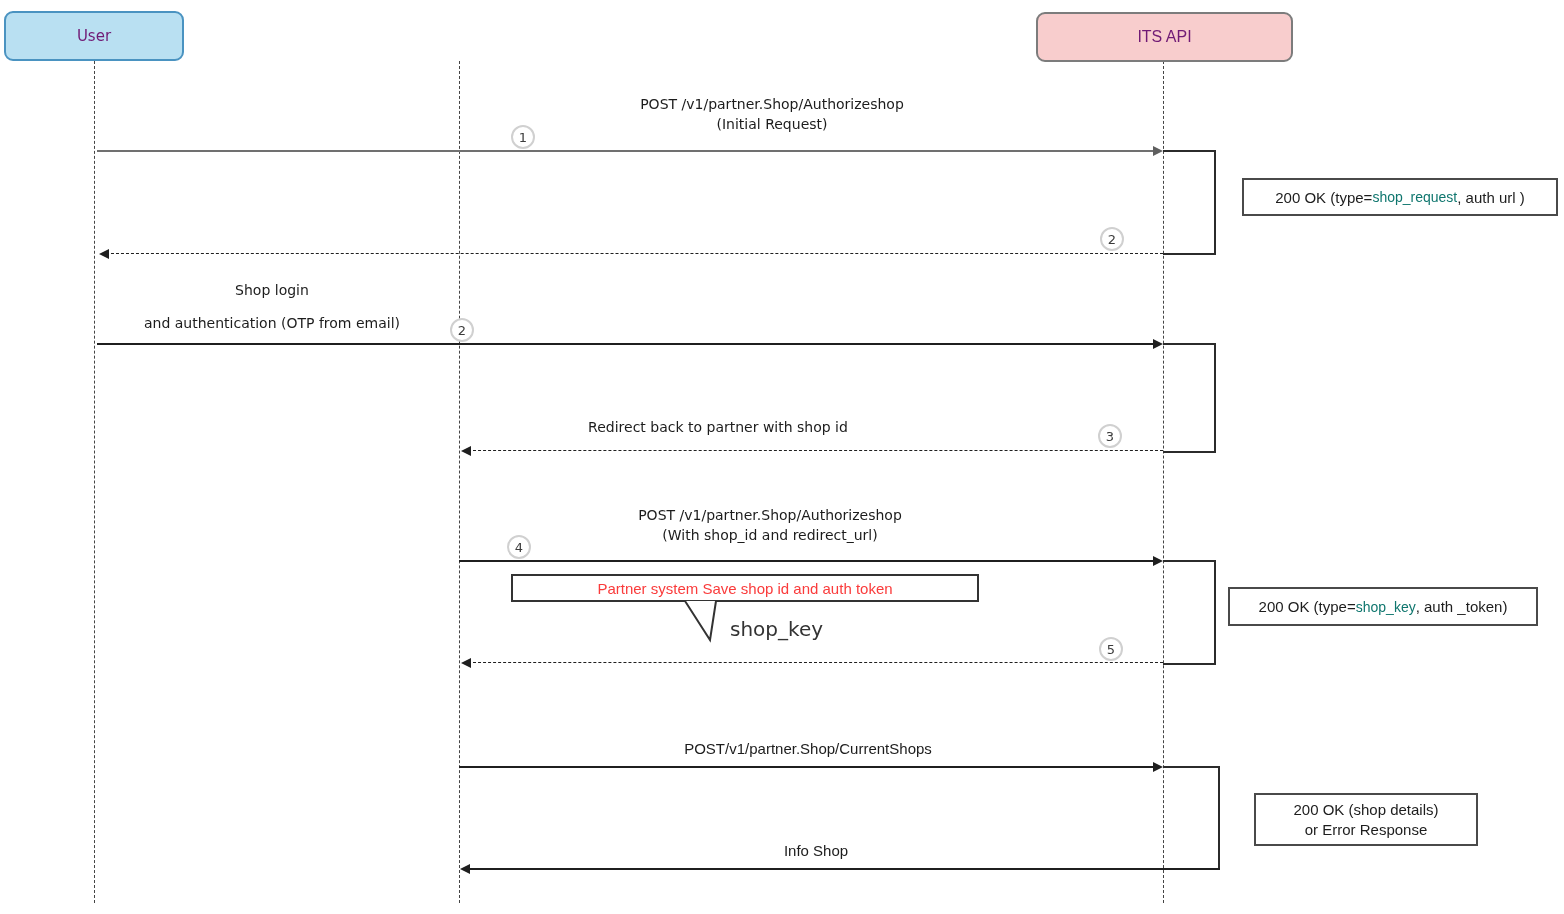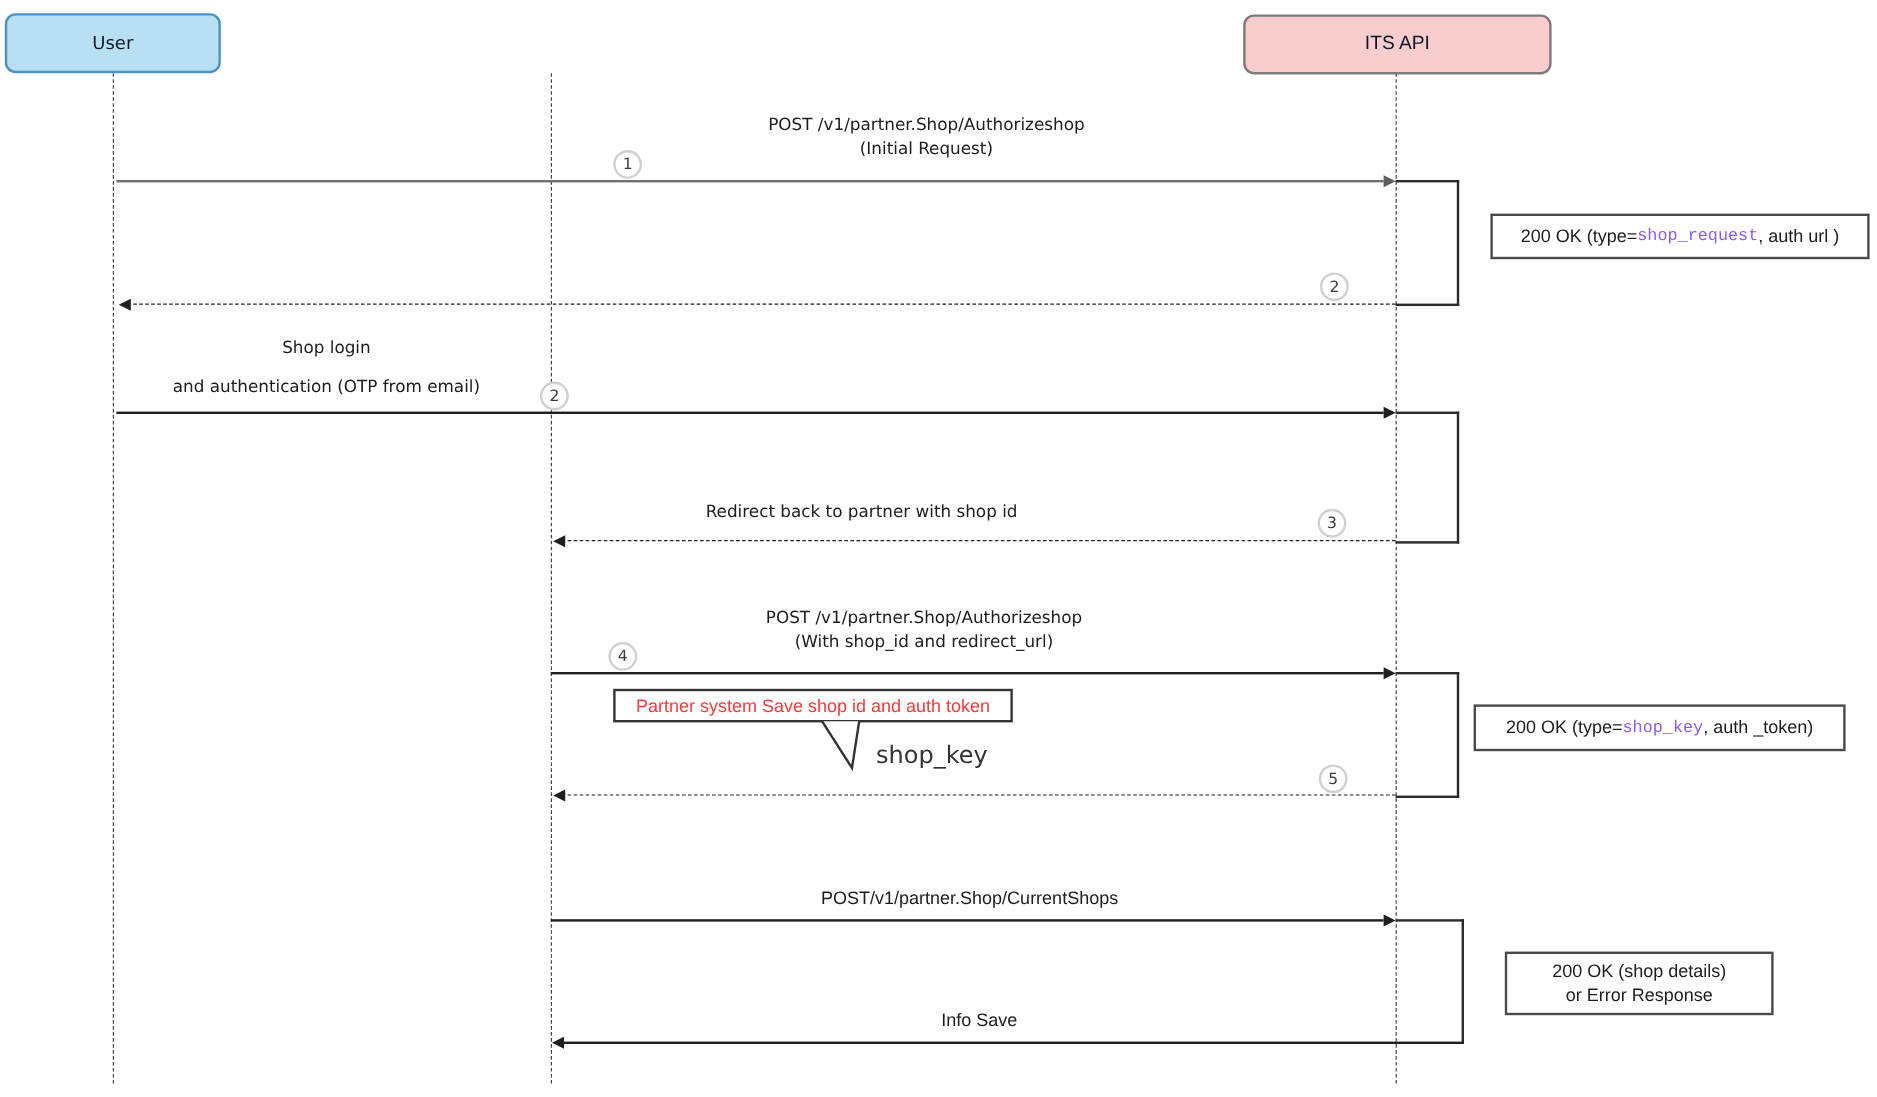--- a/index.html
+++ b/index.html
@@ -3,21 +3,21 @@
 <meta charset="utf-8">
 <style>
   html,body { margin:0; padding:0; background:#fff; }
   .stage {
     position:relative; width:1564px; height:914px; background:#ffffff;
     font-family:"DejaVu Sans","Liberation Sans",sans-serif; overflow:hidden;
   }
   
   .actor {
     position:absolute; display:flex; align-items:center; justify-content:center;
-    border-radius:9px; font-size:15px; color:#0f172a; box-sizing:border-box;
+    border-radius:9px; font-size:15px; color:#701a75; box-sizing:border-box;
   }
   .actor-user    { left:4px;    top:11px; width:180px; height:50px; background:#B9E0F2; border:2px solid #4A93C1; }
   .actor-partner { left:352px;  top:12px; width:216px; height:49px; background:#66C02D; border:2px solid #4F9E1E; }
   .actor-api     { left:1036px; top:12px; width:257px; height:50px; background:#F8CDCD; border:2px solid #7C7C7C; font-size:16px; font-family:"Liberation Sans",sans-serif; }
   
   .lifeline { position:absolute; top:61px; height:842px; width:0; border-left:1px dashed #444; }
   
   .hline   { position:absolute; height:0; }
   .solid   { border-top:2px solid #1f1f1f; }
   .solidg  { border-top:2px solid #707070; }
@@ -42,25 +42,25 @@
     position:absolute; transform:translateX(-50%); white-space:nowrap;
     font-size:14px; color:#1c1c1c; line-height:20px;
   }
   .mlabel.arial { font-family:"Liberation Sans",sans-serif; font-size:15px; }
   
   .rbox {
     position:absolute; box-sizing:border-box; background:#fff; border:2px solid #4a4a4a;
     display:flex; align-items:center; justify-content:center; white-space:pre;
     font-family:"Liberation Sans",sans-serif; font-size:15px; color:#1d1d1d;
   }
-  .rbox .code { font-family:Liberation Mono, monospace; font-size:14px; color:#8b5cf6; }
+  .rbox .code { font-family:Liberation Sans, sans-serif; font-size:14px; color:#0f766e; }
   .rbox.twolines { flex-direction:column; line-height:20px; }
   
   .note {
-    position:absolute; left:511px; top:574px; width:333px; height:28px; box-sizing:border-box;
+    position:absolute; left:511px; top:574px; width:468px; height:28px; box-sizing:border-box;
     background:#fff; border:2px solid #333; display:flex; align-items:center; justify-content:center;
     font-family:"Liberation Sans",sans-serif; font-size:15px; color:#FA3B3B; white-space:nowrap;
   }
   .note-tail { position:absolute; left:680px; top:600px; }
   .callout-text {
     position:absolute; left:730px; top:617px; font-size:20px; color:#333;
     font-family:"DejaVu Sans","Liberation Sans",sans-serif; white-space:nowrap;
   }
 </style>
 </head>
@@ -145,17 +145,17 @@
   <div class="mlabel arial" style="left:808px; top:739px;">POST/v1/partner.Shop/CurrentShops</div>
   <div class="hline solid" style="left:459px; top:766px; width:694px;"></div>
   <div class="head head-r" style="left:1153px; top:762px;"></div>
 
   <div class="bracket" style="left:1163px; top:766px; width:57px; height:104px;"></div>
   <div class="rbox twolines" style="left:1254px; top:793px; width:224px; height:53px;">
     <span>200 OK (shop details)</span>
     <span>or Error Response</span>
   </div>
 
-  <div class="mlabel arial" style="left:816px; top:841px;">Info Save</div>
+  <div class="mlabel arial" style="left:816px; top:841px;">Info Shop</div>
   <div class="hline solid" style="left:468px; top:868px; width:752px;"></div>
   <div class="head head-l" style="left:460px; top:864px;"></div>
 
 </div>
 
 </body></html>

